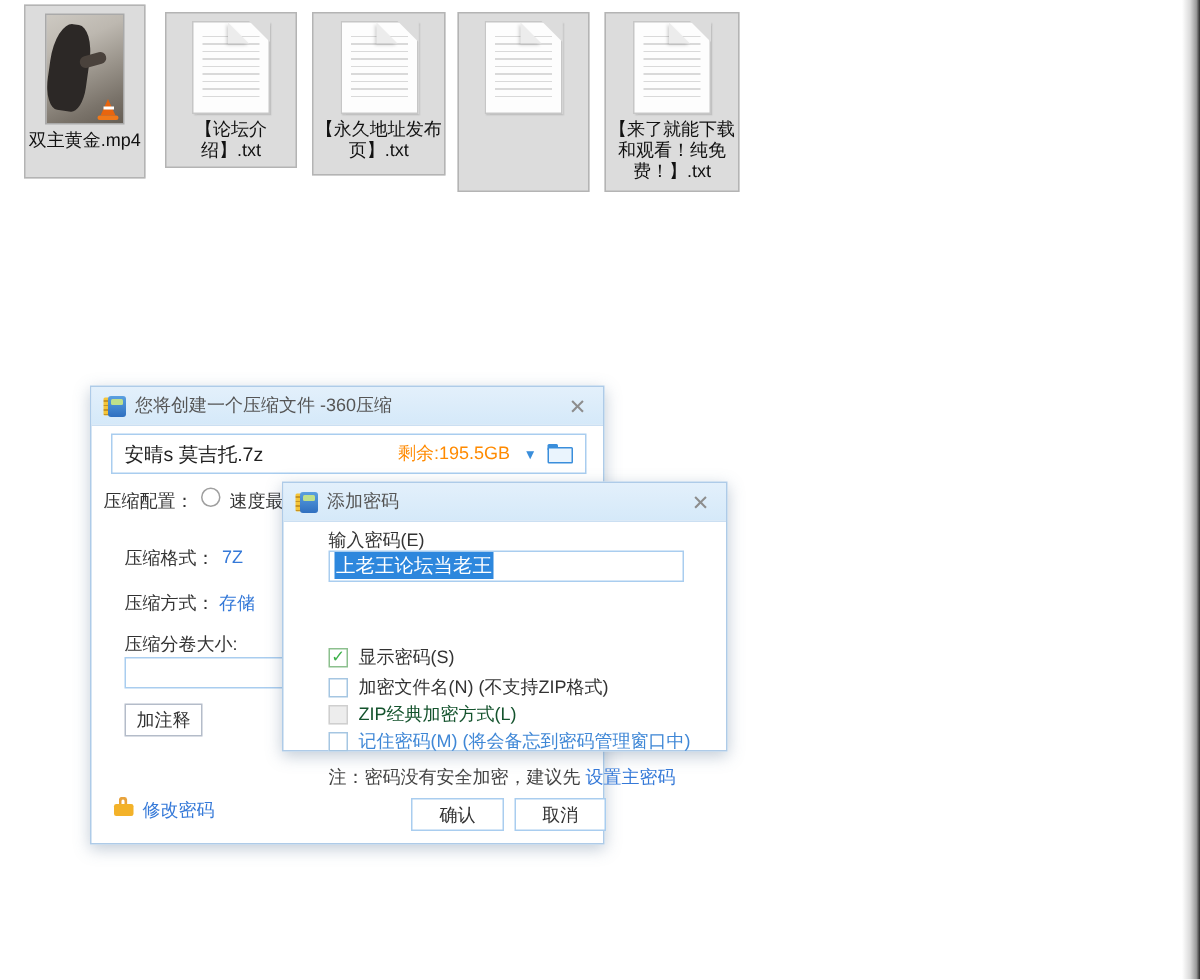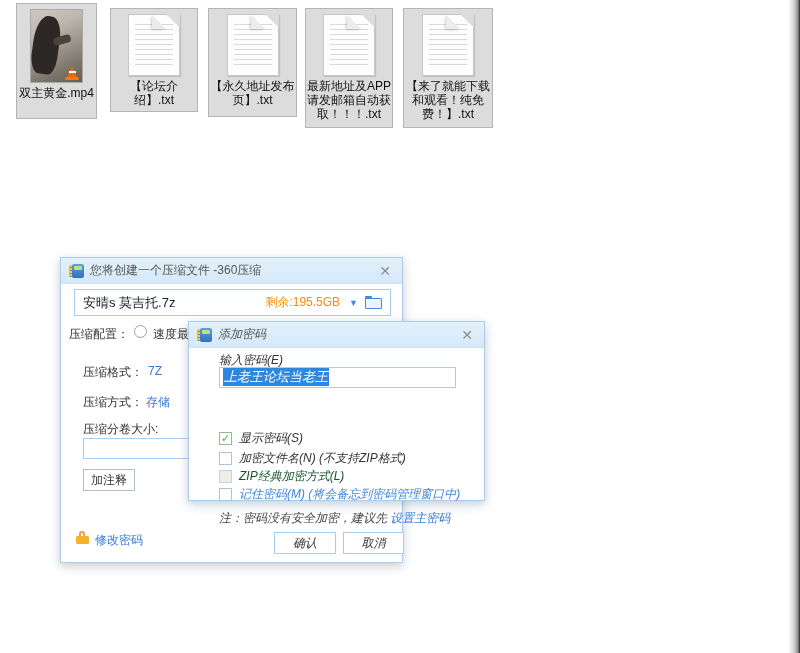--- a/index.html
+++ b/index.html
@@ -199,25 +199,20 @@
     <div>页】.txt</div>
   </div>
 </div>
 
 <div class="file-item" style="left:305px; top:8px; width:88px; height:120px;">
   <div class="doc-icon">
     <div class="doc-lines"></div>
       <div class="doc-fold-cut"></div>
       <div class="doc-fold-flap"></div>
   </div>
-  <div class="file-label">
-    <div>最新地址及APP</div>
-    <div>请发邮箱自动获</div>
-    <div>取！！！.txt</div>
-  </div>
 </div>
 
 <div class="file-item" style="left:403px; top:8px; width:90px; height:120px;">
   <div class="doc-icon">
     <div class="doc-lines"></div>
       <div class="doc-fold-cut"></div>
       <div class="doc-fold-flap"></div>
   </div>
   <div class="file-label">
     <div>【来了就能下载</div>
@@ -264,21 +259,21 @@
 
   <div class="btn" style="left:22px; top:211px; width:52px; height:22px; border-color:#b4bcc9;">加注释</div>
 
   <span class="lock-icon" style="left:15px; top:273px;">
     <span class="shackle"></span>
       <span class="body"></span>
   </span>
   <span class="lbl blue-link" style="left:34px; top:274px;">修改密码</span>
 </div>
 
-<div class="dialog" style="left:188px; top:321px; width:297px; height:180px; z-index:20;font-style:italic;">
+<div class="dialog" style="left:188px; top:321px; width:297px; height:180px; z-index:20;">
   <div class="titlebar">
     <div class="app-icon">
       <div class="zip"></div>
         <div class="book"></div>
         <div class="pages"></div>
     </div>
     <span class="title">添加密码</span>
     <span class="close-x">✕</span>
   </div>
 

